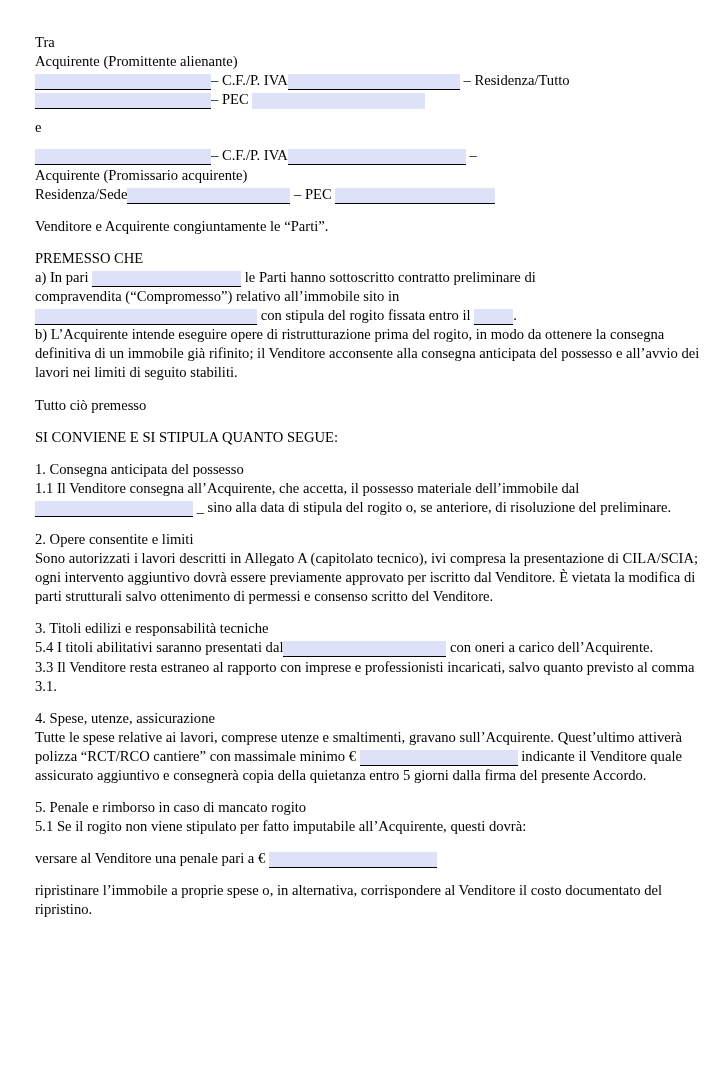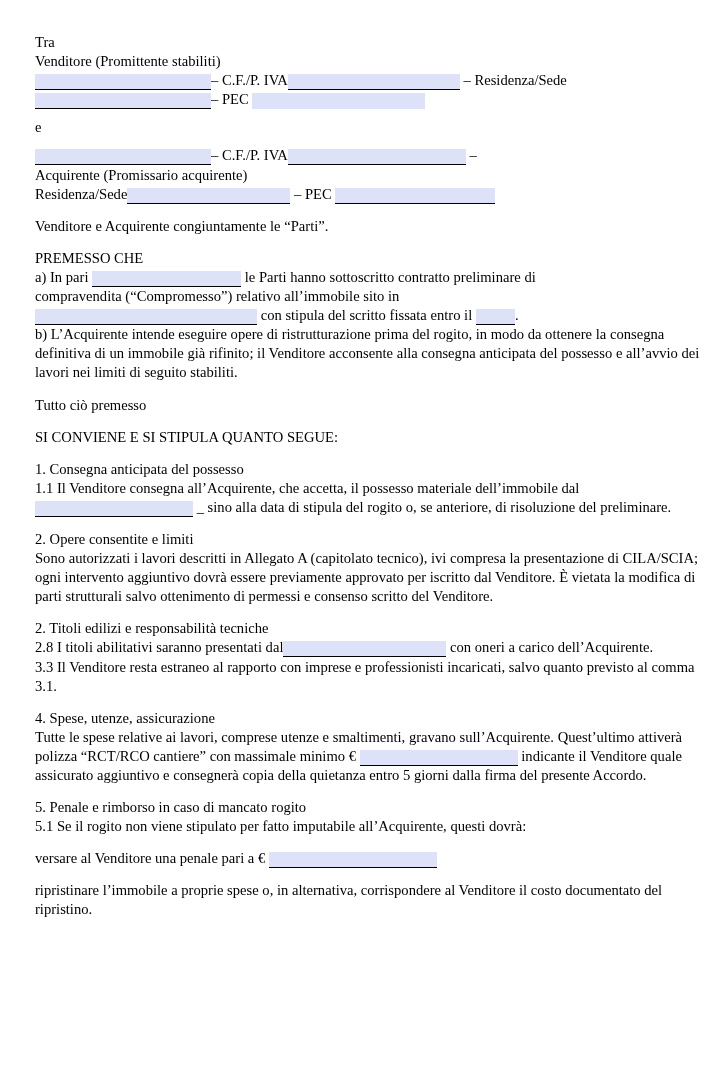--- a/index.html
+++ b/index.html
@@ -74,23 +74,23 @@
   .w-pen    { width: 168px; }
 </style>
 </head>
 <body>
 
 <div class="page">
   <div class="body-col">
 
     <p class="line">Tra</p>
 
-    <p class="line">Venditore (Promittente stabiliti)</p>
+    <p class="line">Acquirente (Promittente alienante)</p>
 
-    <p class="line"><span class="fld w-name"></span><span>– C.F./P. IVA</span><span class="fld w-cf"></span> <span>– Residenza/Sede</span></p>
+    <p class="line"><span class="fld w-name"></span><span>– C.F./P. IVA</span><span class="fld w-cf"></span> <span>– Residenza/Tutto</span></p>
 
     <p class="line"><span class="fld w-name"></span><span>– PEC</span> <span class="fld nolines w-pec"></span></p>
 
     <div class="gap-sm"></div>
 
     <p class="line">e</p>
 
     <div class="gap-sm"></div>
 
     <p class="line"><span class="fld w-name"></span><span>– C.F./P. IVA</span><span class="fld w-acq-cf"></span> <span>–</span></p>
@@ -102,21 +102,21 @@
     <div class="gap-md"></div>
 
     <p class="line">Venditore e Acquirente congiuntamente le “Parti”.</p>
 
     <div class="gap-md"></div>
 
     <p class="line">PREMESSO CHE</p>
 
     <p class="line"><span>a) In pari</span> <span class="fld w-data"></span> <span>le Parti hanno sottoscritto contratto preliminare di</span></p>
     <p class="line">compravendita (“Compromesso”) relativo all’immobile sito in</p>
-    <p class="line"><span class="fld w-sito"></span> <span>con stipula del scritto fissata entro il</span> <span class="fld w-entro"></span><span>.</span></p>
+    <p class="line"><span class="fld w-sito"></span> <span>con stipula del rogito fissata entro il</span> <span class="fld w-entro"></span><span>.</span></p>
 
     <p class="line">b) L’Acquirente intende eseguire opere di ristrutturazione prima del rogito, in modo da ottenere la consegna definitiva di un immobile già rifinito; il Venditore acconsente alla consegna anticipata del possesso e all’avvio dei lavori nei limiti di seguito stabiliti.</p>
 
     <div class="gap-md"></div>
 
     <p class="line">Tutto ciò premesso</p>
 
     <div class="gap-md"></div>
 
     <p class="line">SI CONVIENE E SI STIPULA QUANTO SEGUE:</p>
@@ -127,22 +127,22 @@
     <p class="line"><span>1.1 Il Venditore consegna all’Acquirente, che accetta, il possesso materiale dell’immobile dal</span>
       <span class="fld w-poss"></span> <span>_ sino alla data di stipula del rogito o, se anteriore, di risoluzione del preliminare.</span></p>
 
     <div class="gap-md"></div>
 
     <p class="line">2. Opere consentite e limiti</p>
     <p class="line">Sono autorizzati i lavori descritti in Allegato A (capitolato tecnico), ivi compresa la presentazione di CILA/SCIA; ogni intervento aggiuntivo dovrà essere previamente approvato per iscritto dal Venditore. È vietata la modifica di parti strutturali salvo ottenimento di permessi e consenso scritto del Venditore.</p>
 
     <div class="gap-md"></div>
 
-    <p class="line">2. Titoli edilizi e responsabilità tecniche</p>
-    <p class="line"><span>2.8 I titoli abilitativi saranno presentati dal</span><span class="fld w-titoli"></span> <span>con oneri a carico dell’Acquirente.</span></p>
+    <p class="line">3. Titoli edilizi e responsabilità tecniche</p>
+    <p class="line"><span>5.4 I titoli abilitativi saranno presentati dal</span><span class="fld w-titoli"></span> <span>con oneri a carico dell’Acquirente.</span></p>
     <p class="line">3.3 Il Venditore resta estraneo al rapporto con imprese e professionisti incaricati, salvo quanto previsto al comma 3.1.</p>
 
     <div class="gap-md"></div>
 
     <p class="line">4. Spese, utenze, assicurazione</p>
     <p class="line"><span>Tutte le spese relative ai lavori, comprese utenze e smaltimenti, gravano sull’Acquirente. Quest’ultimo attiverà polizza “RCT/RCO cantiere” con massimale minimo €</span>
       <span class="fld w-mass"></span> <span>indicante il Venditore quale assicurato aggiuntivo e consegnerà copia della quietanza entro 5 giorni dalla firma del presente Accordo.</span></p>
 
     <div class="gap-md"></div>
 

